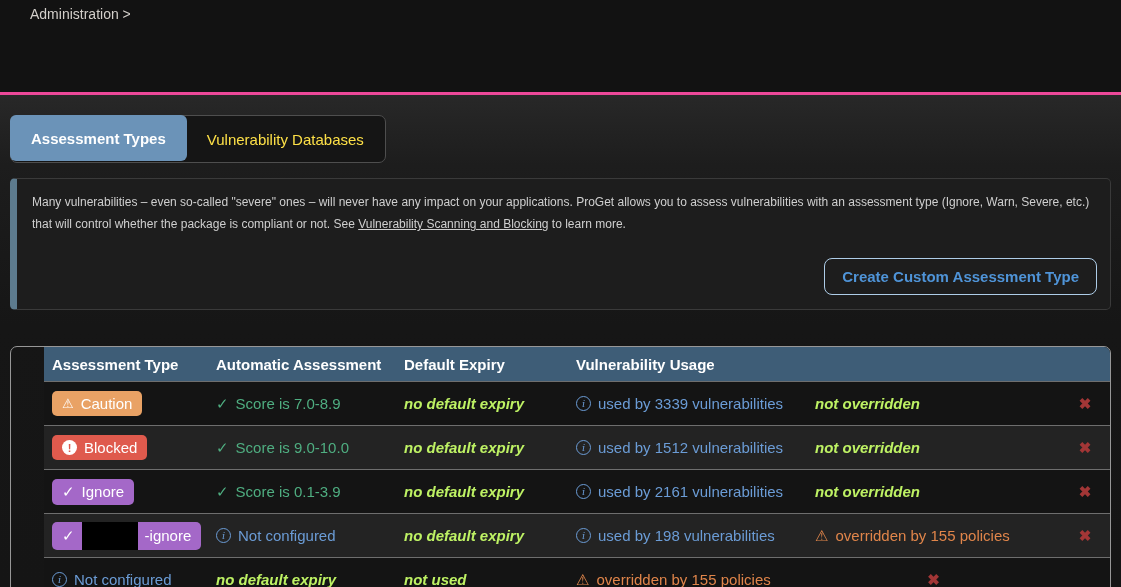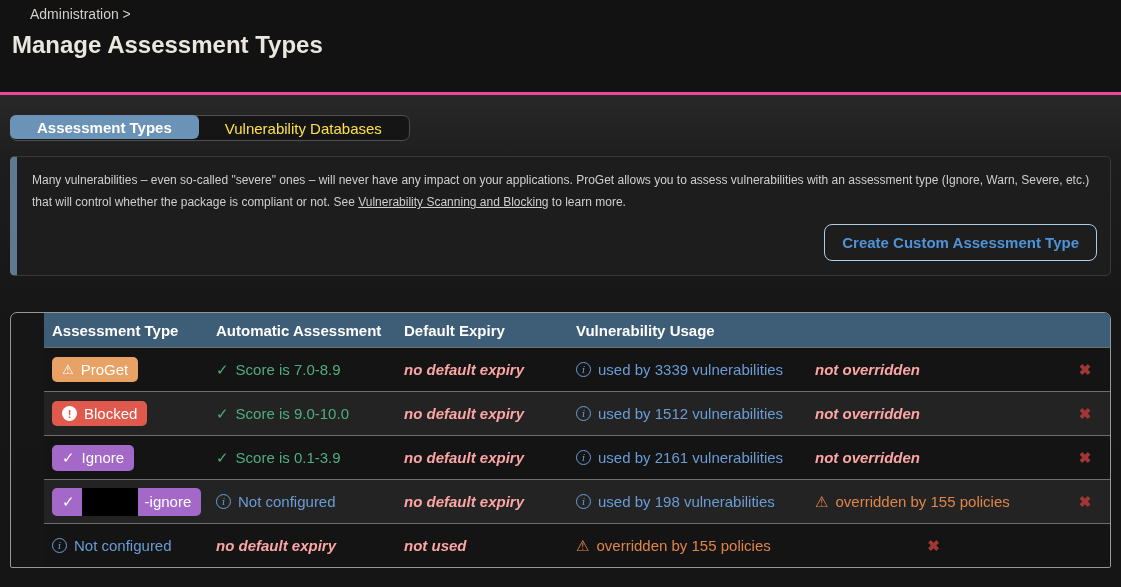--- a/index.html
+++ b/index.html
@@ -14,39 +14,39 @@
   .top { height:95px; background:#121212; border-bottom:3px solid #ec4899; padding-top:6px; }
   .breadcrumb { margin-left:30px; font-size:14px; color:#d3cfca; }
   .breadcrumb a { color:#d3cfca; text-decoration:none; cursor:pointer; }
   .page-title { margin:9px 0 0 12px; font-size:24px; font-weight:bold; color:#eae6e0; }
 
   
   .main { height:492px; background:linear-gradient(180deg,#282828 0,#1d1d1d 70px,#161616 230px,#151515 100%); }
 
   
   .tabs { display:inline-flex; margin:20px 0 0 10px; border:1px solid #4e4e4e; border-radius:7px; background:#151515; }
-  .tab { height:24px; display:flex; align-items:center; padding:0 27px; font-size:15px; cursor:pointer; white-space:nowrap; }
+  .tab { height:46px; display:flex; align-items:center; padding:0 21px; font-size:15px; cursor:pointer; white-space:nowrap; }
   .tab.active { background:#6b93b8; color:#ffffff; font-weight:bold; border-radius:6px; margin:-1px; }
   .tab.inactive { color:#fde047; }
 
   
   .infobox { margin:15px 10px 0; background:#1d1d1d; border:1px solid #3a3a3a; border-left:7px solid #5d7b8e; border-radius:5px; padding:12px 10px 12px 15px; }
   .infotext { margin:0; color:#cfcfcf; font-size:12px; line-height:22px; }
   .infolink { color:#cfcfcf; text-decoration:underline; cursor:pointer; }
-  .create-btn { display:block; margin:11px 3px 2px auto; background:transparent; border:1px solid #aecde8; border-radius:8px; color:#4f94d8; font-weight:bold; font-size:15px; padding:9px 17px; font-family:inherit; cursor:pointer;text-align:center; }
+  .create-btn { display:block; margin:23px 3px 2px auto; background:transparent; border:1px solid #aecde8; border-radius:8px; color:#4f94d8; font-weight:bold; font-size:15px; padding:9px 17px; font-family:inherit; cursor:pointer;text-align:center; }
 
   
   .table { margin:36px 10px 12px; border:1px solid #979797; border-radius:7px 7px 2px 2px; overflow:hidden;padding-left:33px; }
   .thead, .trow { display:grid; grid-template-columns:164px 188px 172px 239px 1fr 50px; align-items:center; }
   .thead { background:#3e5d77; height:34px; color:#ffffff; font-weight:bold; font-size:15px; }
   .trow { height:44px; border-top:1px solid #6e6e6e; font-size:15px; }
   .trow.dark { background:#141414; }
   .trow.light { background:#232323; }
   .cell { padding-left:8px; display:flex; align-items:center; gap:7px; min-width:0; white-space:nowrap; }
-  .italic-text { font-style:italic; font-weight:bold; color:#fca5a5; }
+  .italic-text { font-style:italic; font-weight:bold; color:#bef264; }
   .green { color:#4fae81; }
   .blue { color:#6b9cd6; }
   .orange { color:#e0854a; }
   .check-glyph { font-size:15px; }
   .warn-glyph { font-size:15px; line-height:1; }
   .info-i { width:15px; height:15px; border:1px solid currentColor; border-radius:50%; display:inline-flex; align-items:center; justify-content:center; font-size:10px; font-style:italic; font-family:"DejaVu Serif", serif; flex:none; }
 
   
   .badge { display:inline-flex; align-items:center; gap:7px; padding:4px 10px; border-radius:5px; color:#ffffff; overflow:hidden; cursor:pointer; }
   .badge .badge-warn { font-size:13px; }
@@ -64,21 +64,20 @@
 </head>
 <body>
 
 <div>
 
   <div class="top">
     <div class="breadcrumb">
       <a>Administration</a>
       <span>&gt;</span>
     </div>
-    <div class="page-title">Manage Assessment Types</div>
   </div>
 
   <div class="main">
 
     <div class="tabs">
       <div class="tab active">Assessment Types</div>
       <div class="tab inactive">Vulnerability Databases</div>
     </div>
 
     <div class="infobox">
@@ -93,21 +92,21 @@
         <div class="cell">Automatic Assessment</div>
         <div class="cell">Default Expiry</div>
         <div class="cell">Vulnerability Usage</div>
         <div class="cell"></div>
       </div>
 
       <div class="trow dark">
         <div class="cell">
           <span class="badge caution">
             <span class="badge-warn">⚠</span>
-            <span>ProGet</span>
+            <span>Caution</span>
           </span>
         </div>
         <div class="cell green">
           <span class="check-glyph">✓</span>
           <span>Score is 7.0-8.9</span>
         </div>
         <div class="cell">
             <span class="italic-text">no default expiry</span>
           </div>
         <div class="cell blue">

